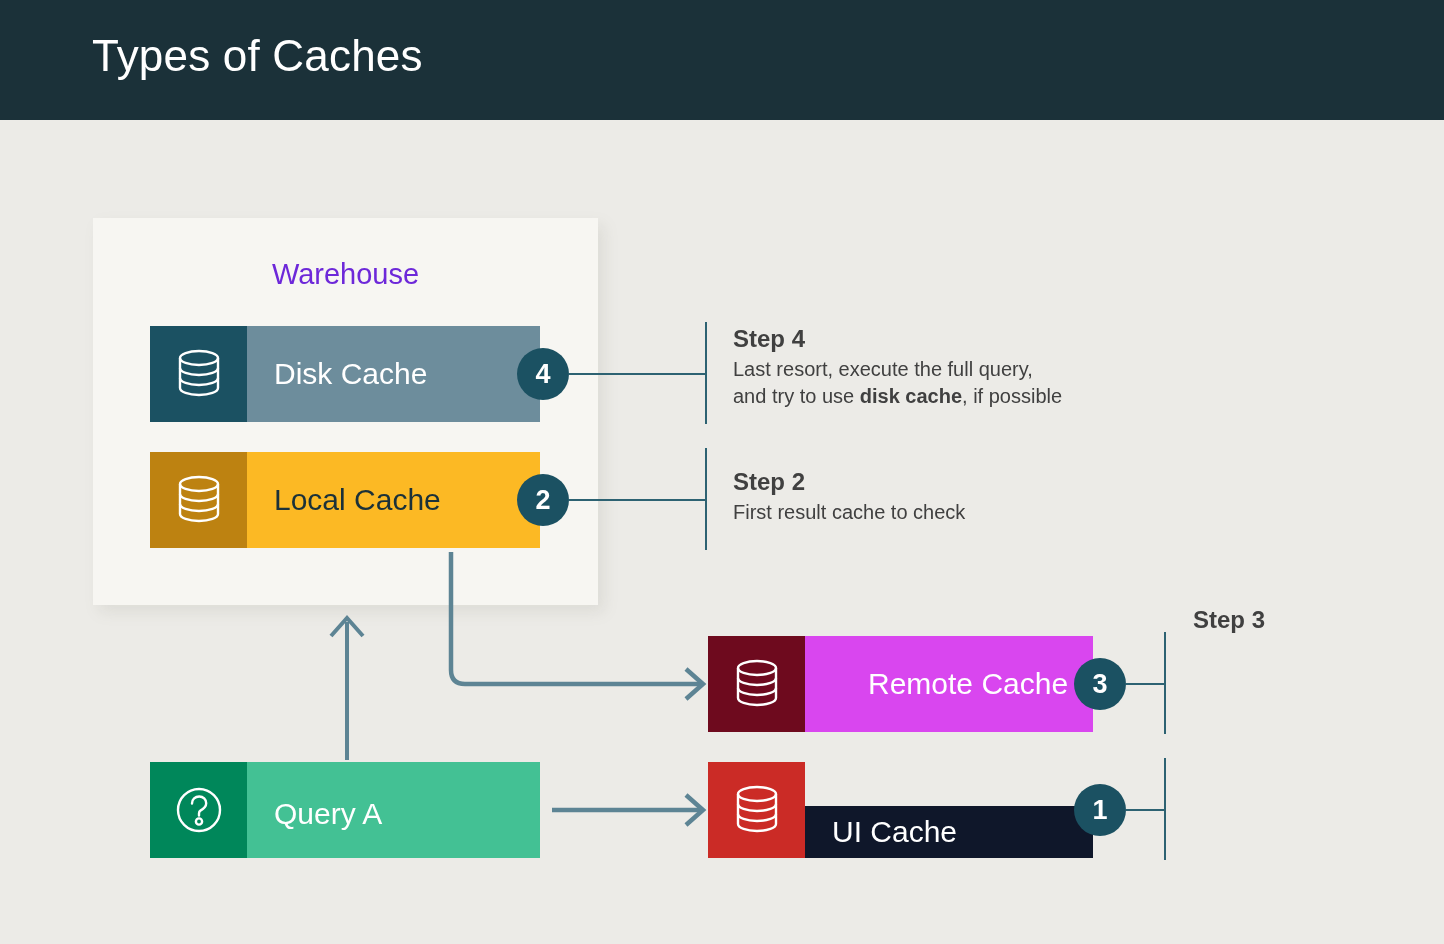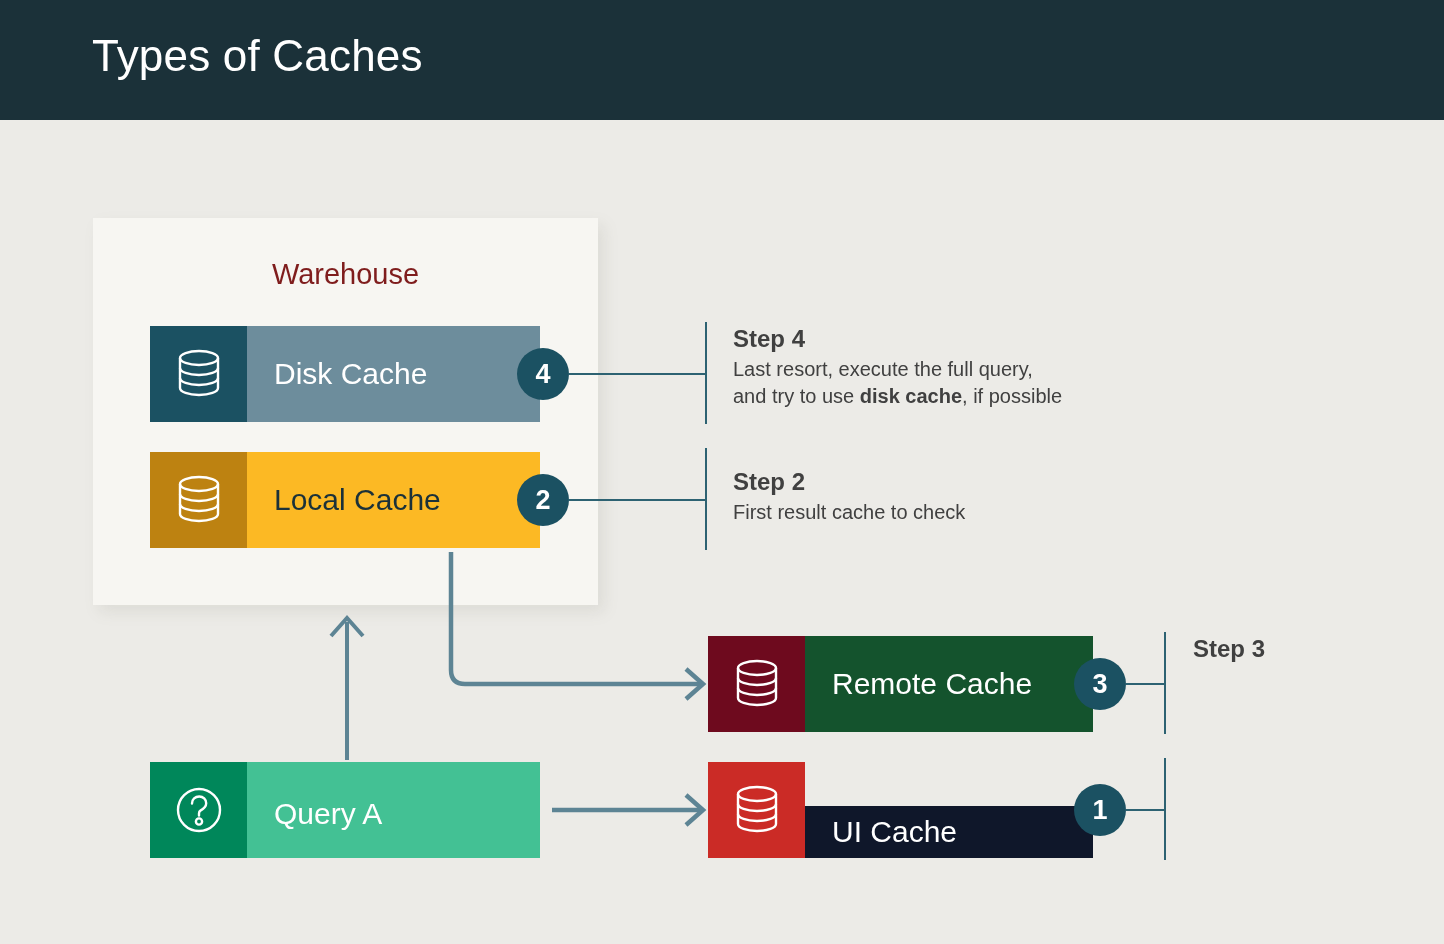--- a/index.html
+++ b/index.html
@@ -50,21 +50,21 @@
     background: #f7f6f2;
     box-shadow: 6px 7px 14px rgba(120, 120, 110, 0.13);
   }
   .warehouse-label {
     position: absolute;
     left: 0;
     top: 40px;
     width: 505px;
     text-align: center;
     font-size: 29px;
-    color: #7f1d1d;
+    color: #6d28d9;
     font-weight: 400;
   }
 
   
   .bar {
     position: absolute;
     display: flex;
     align-items: stretch;
     height: 96px;
   }
@@ -96,21 +96,21 @@
 
   .disk-icon   { background: #1b5162; }
   .disk-body   { background: #6d8d9c; }
   .disk-label  { color: #ffffff; }
 
   .local-icon  { background: #bd8211; }
   .local-body  { background: #fcb924; }
   .local-label { color: #1b3139; }
 
   .remote-icon  { background: #6e0a1e; }
-  .remote-body  { background: #14532d; }
+  .remote-body  { background: #d946ef; padding-left: 36px; }
   .remote-label { color: #ffffff; }
 
   .ui-icon   { background: #cb2b26; }
   .ui-body   { background: #0f172a; margin-top: 44px; }
   .ui-label  { color: #ffffff; }
 
   .query-icon  { background: #00875a; }
   .query-body  { background: #43c194; }
   .query-label { color: #ffffff; margin-top: 7px; }
 
@@ -168,21 +168,21 @@
   }
   .step-body {
     font-size: 20px;
     font-weight: 400;
     line-height: 1.36;
   }
   .step-body b { font-weight: 700; }
 
   .step-4-block { left: 733px; top: 325px; }
   .step-2-block { left: 733px; top: 468px; }
-  .step-3-block { left: 1193px; top: 635px; }
+  .step-3-block { left: 1193px; top: 606px; }
   .step-1-block { left: 1193px; top: 761px; }
 
   
   #flow-arrows {
     position: absolute;
     left: 0; top: 0;
     width: 1444px;
     height: 944px;
     pointer-events: none;
     z-index: 2;

